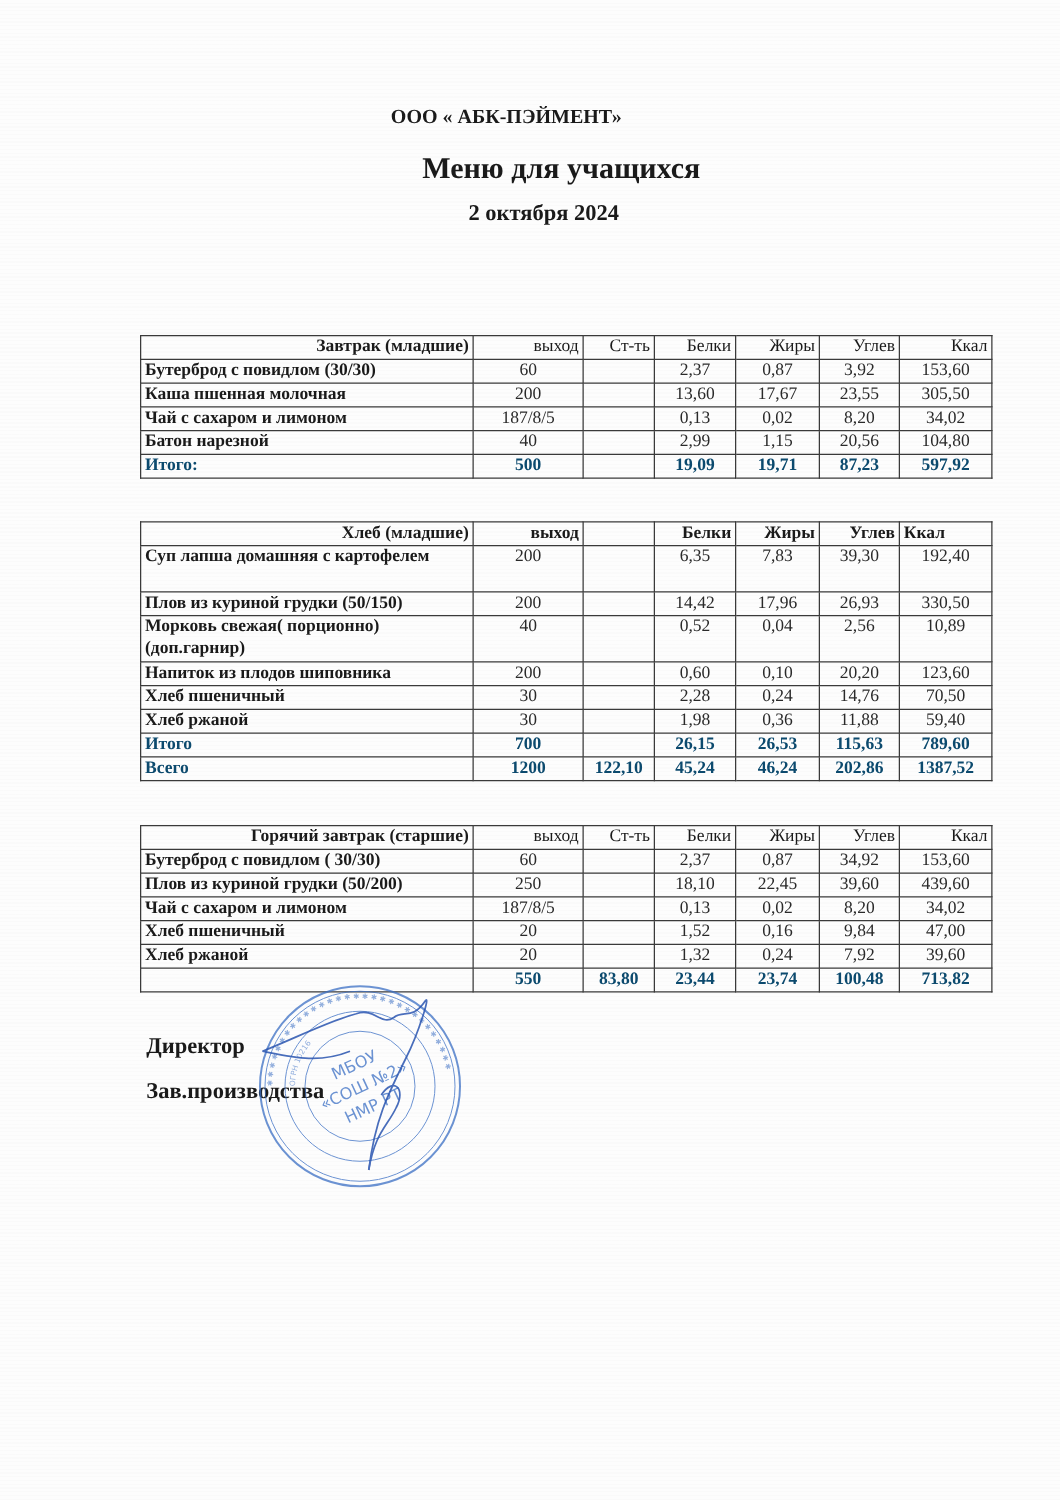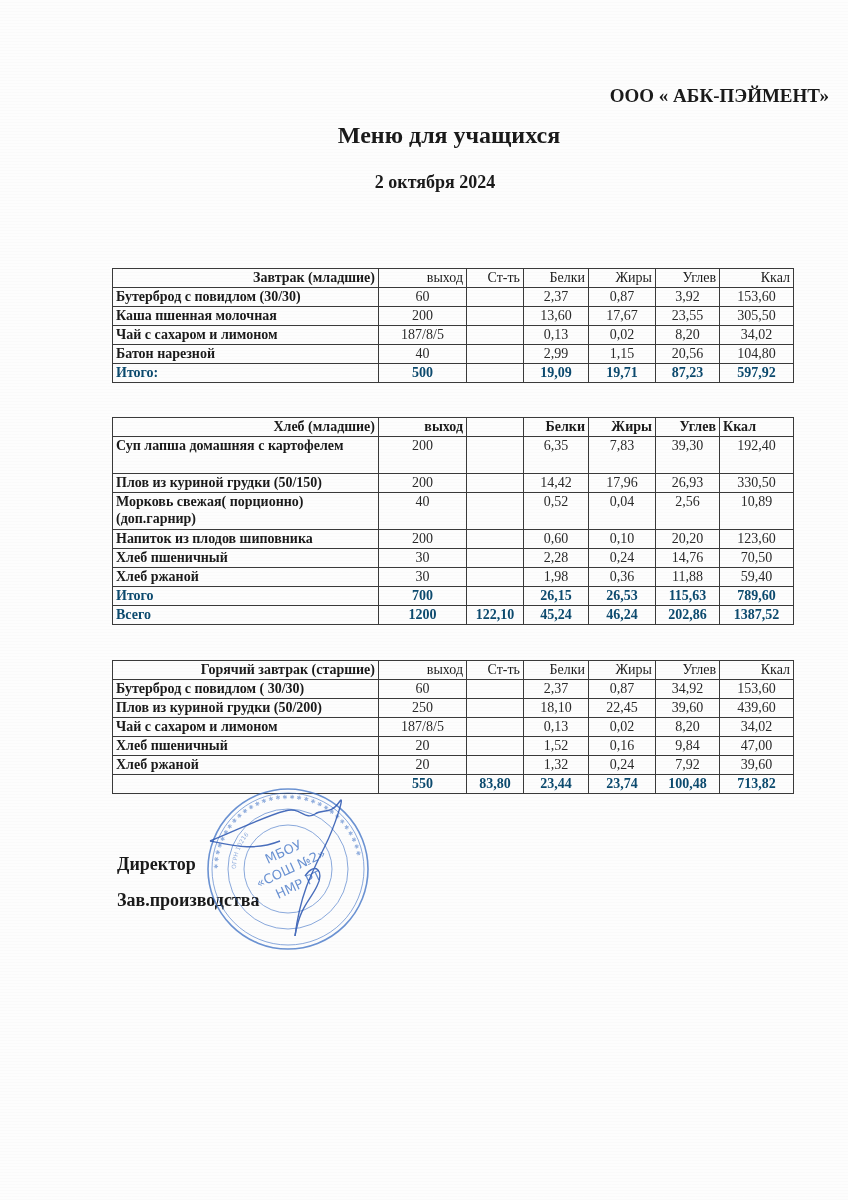--- a/index.html
+++ b/index.html
@@ -19,23 +19,23 @@
       position: absolute;
       inset: 0;
       background:
         repeating-linear-gradient(0deg, rgba(0,0,0,0.012) 0px, rgba(0,0,0,0.012) 1px, transparent 1px, transparent 3px);
       pointer-events: none;
     }
     .title-org {
       position: absolute;
       left: 0; width: 848px;
       top: 85px;
-      text-align: right;
+      text-align: center;
       font-weight: bold;
-      font-size: 19px;
+      font-size: 16px;
       padding-left: 0px;
       box-sizing: border-box;
     }
     .title-org span { position: relative; left: -19px; }
     .title-menu {
       position: absolute;
       left: 0; width: 848px;
       top: 122px;
       text-align: center;
       font-weight: bold;
@@ -43,21 +43,20 @@
       padding-left: 12px;
     }
     .title-menu span { position: relative; left: 13px; }
     .title-date {
       position: absolute;
       left: 0; width: 848px;
       top: 160px;
       text-align: center;
       font-weight: bold;
       font-size: 18px;
-      margin-top: 12px;
     }
     .title-date span { position: relative; left: 11px; }
 
     table.menu {
       position: absolute;
       left: 112px;
       width: 681px;
       border-collapse: collapse;
       table-layout: fixed;
       font-size: 14px;
@@ -91,21 +90,20 @@
 
     #table-breakfast-junior { top: 268px; }
     #table-lunch-junior { top: 417px; }
     #table-hot-breakfast-senior { top: 660px; }
 
     .sign {
       position: absolute;
       left: 117px;
       font-weight: bold;
       font-size: 18px;
-      margin-top: 28px;
     }
     .sign-director { top: 826px; }
     .sign-production { top: 862px; }
 
     .stamp {
       position: absolute;
       left: 205px;
       top: 786px;
       width: 166px;
       height: 166px;

